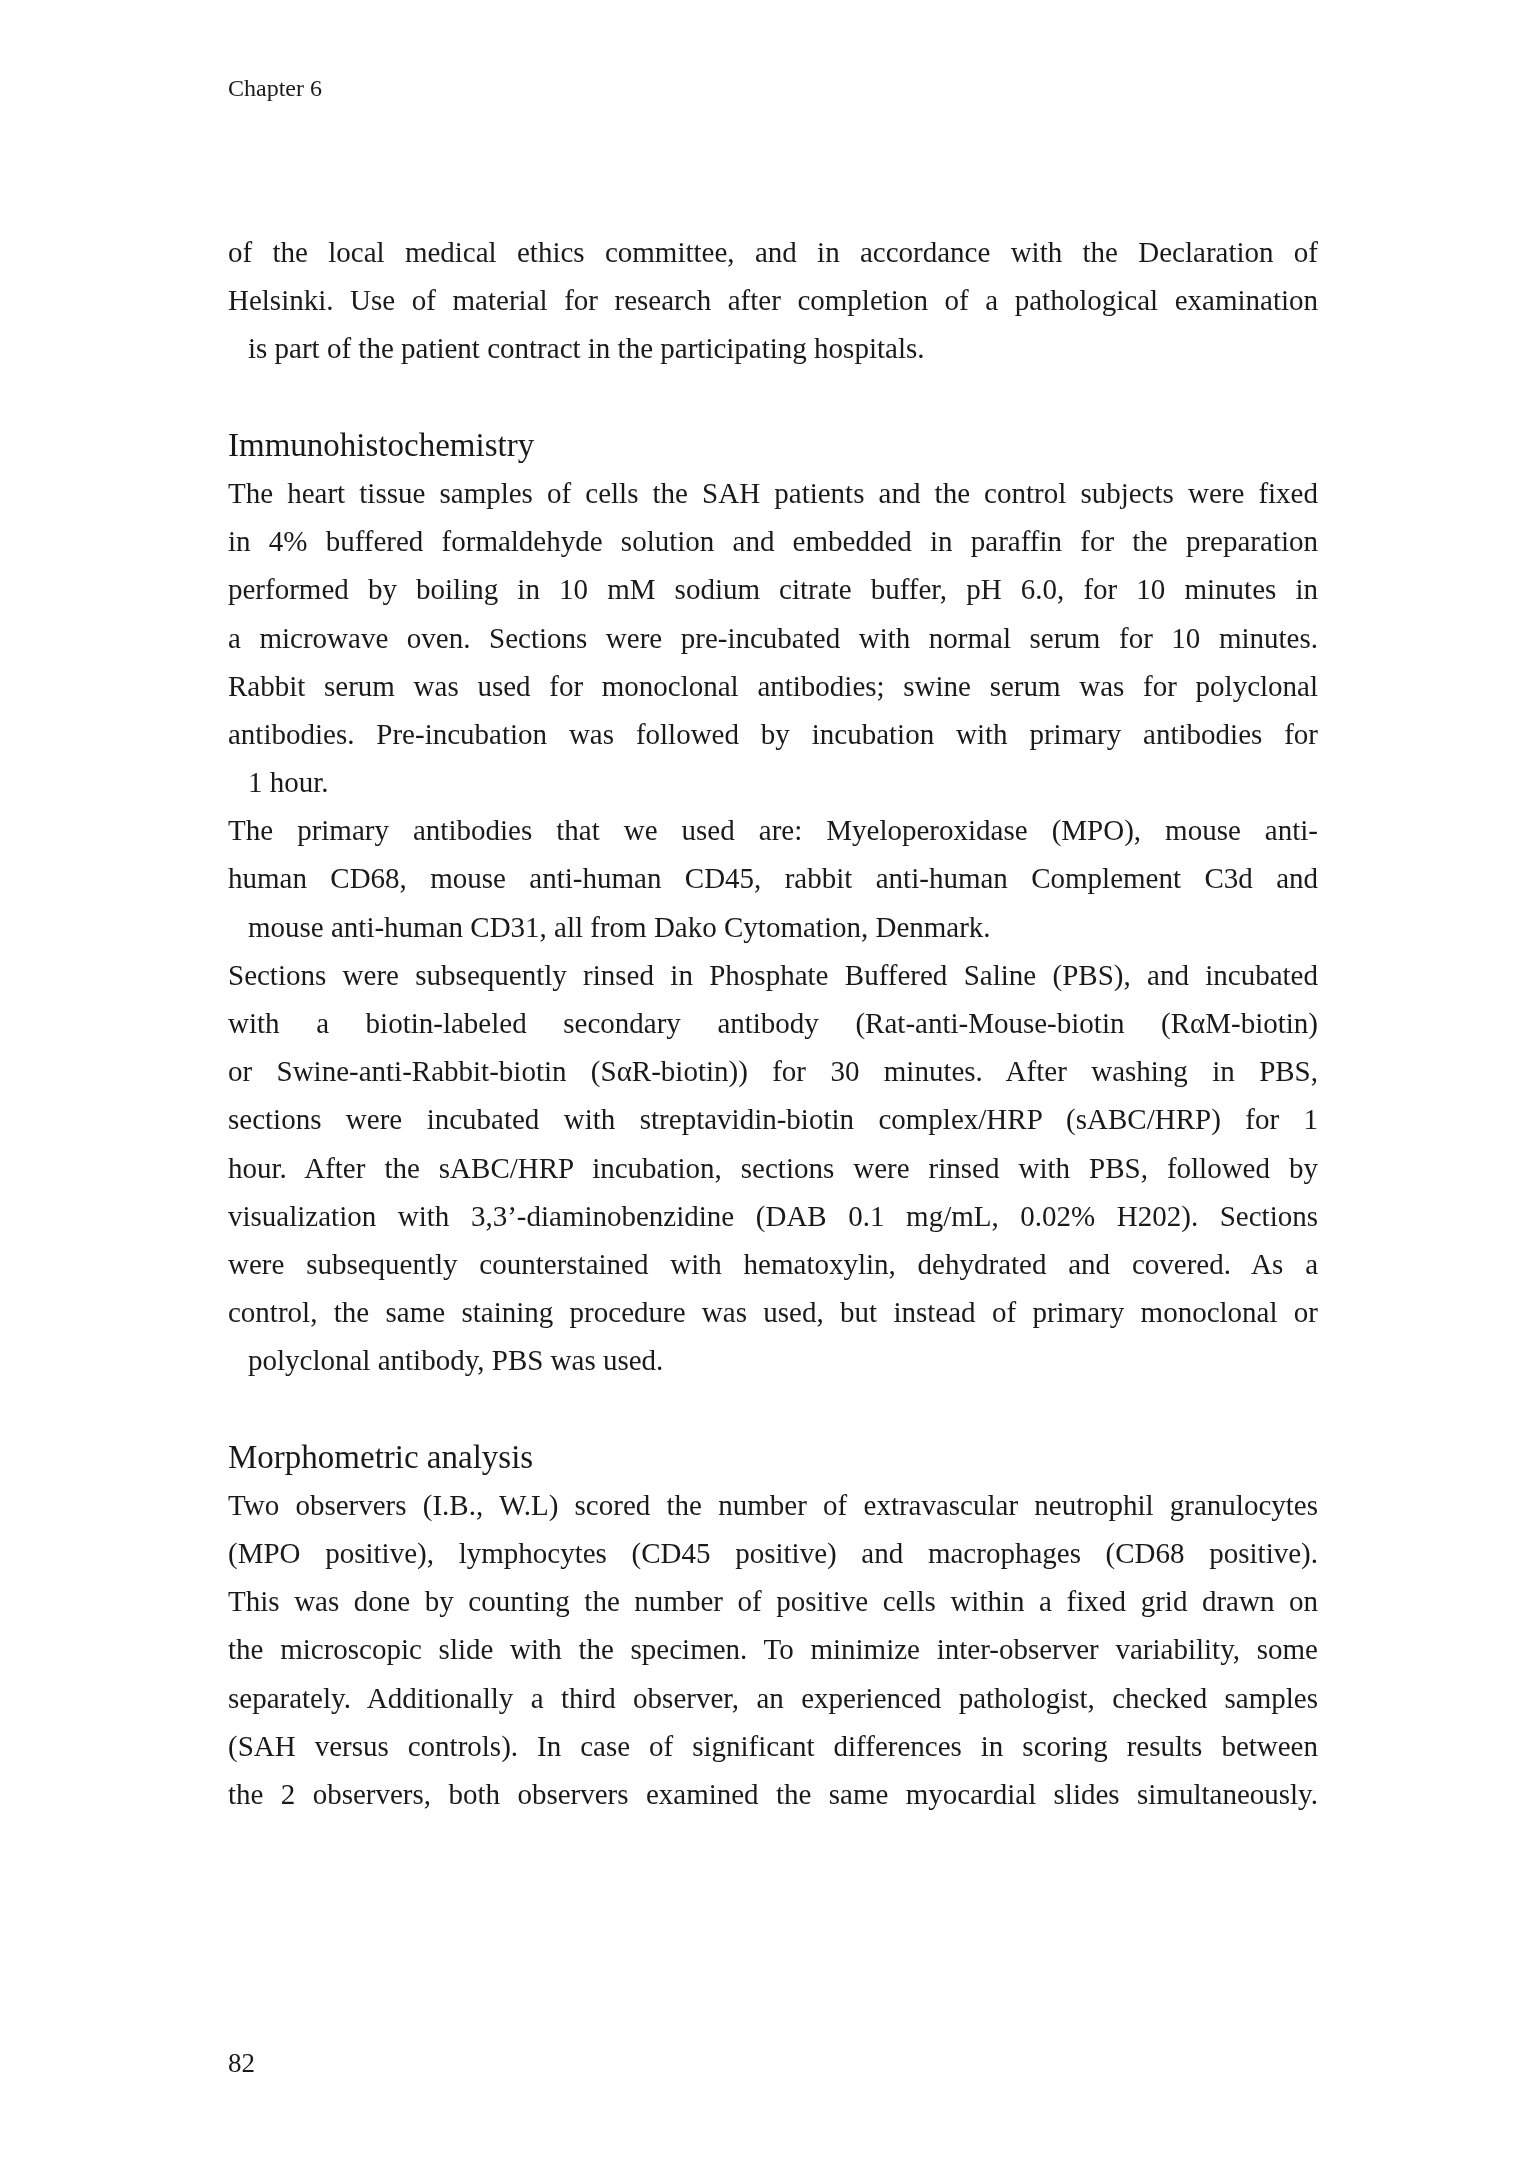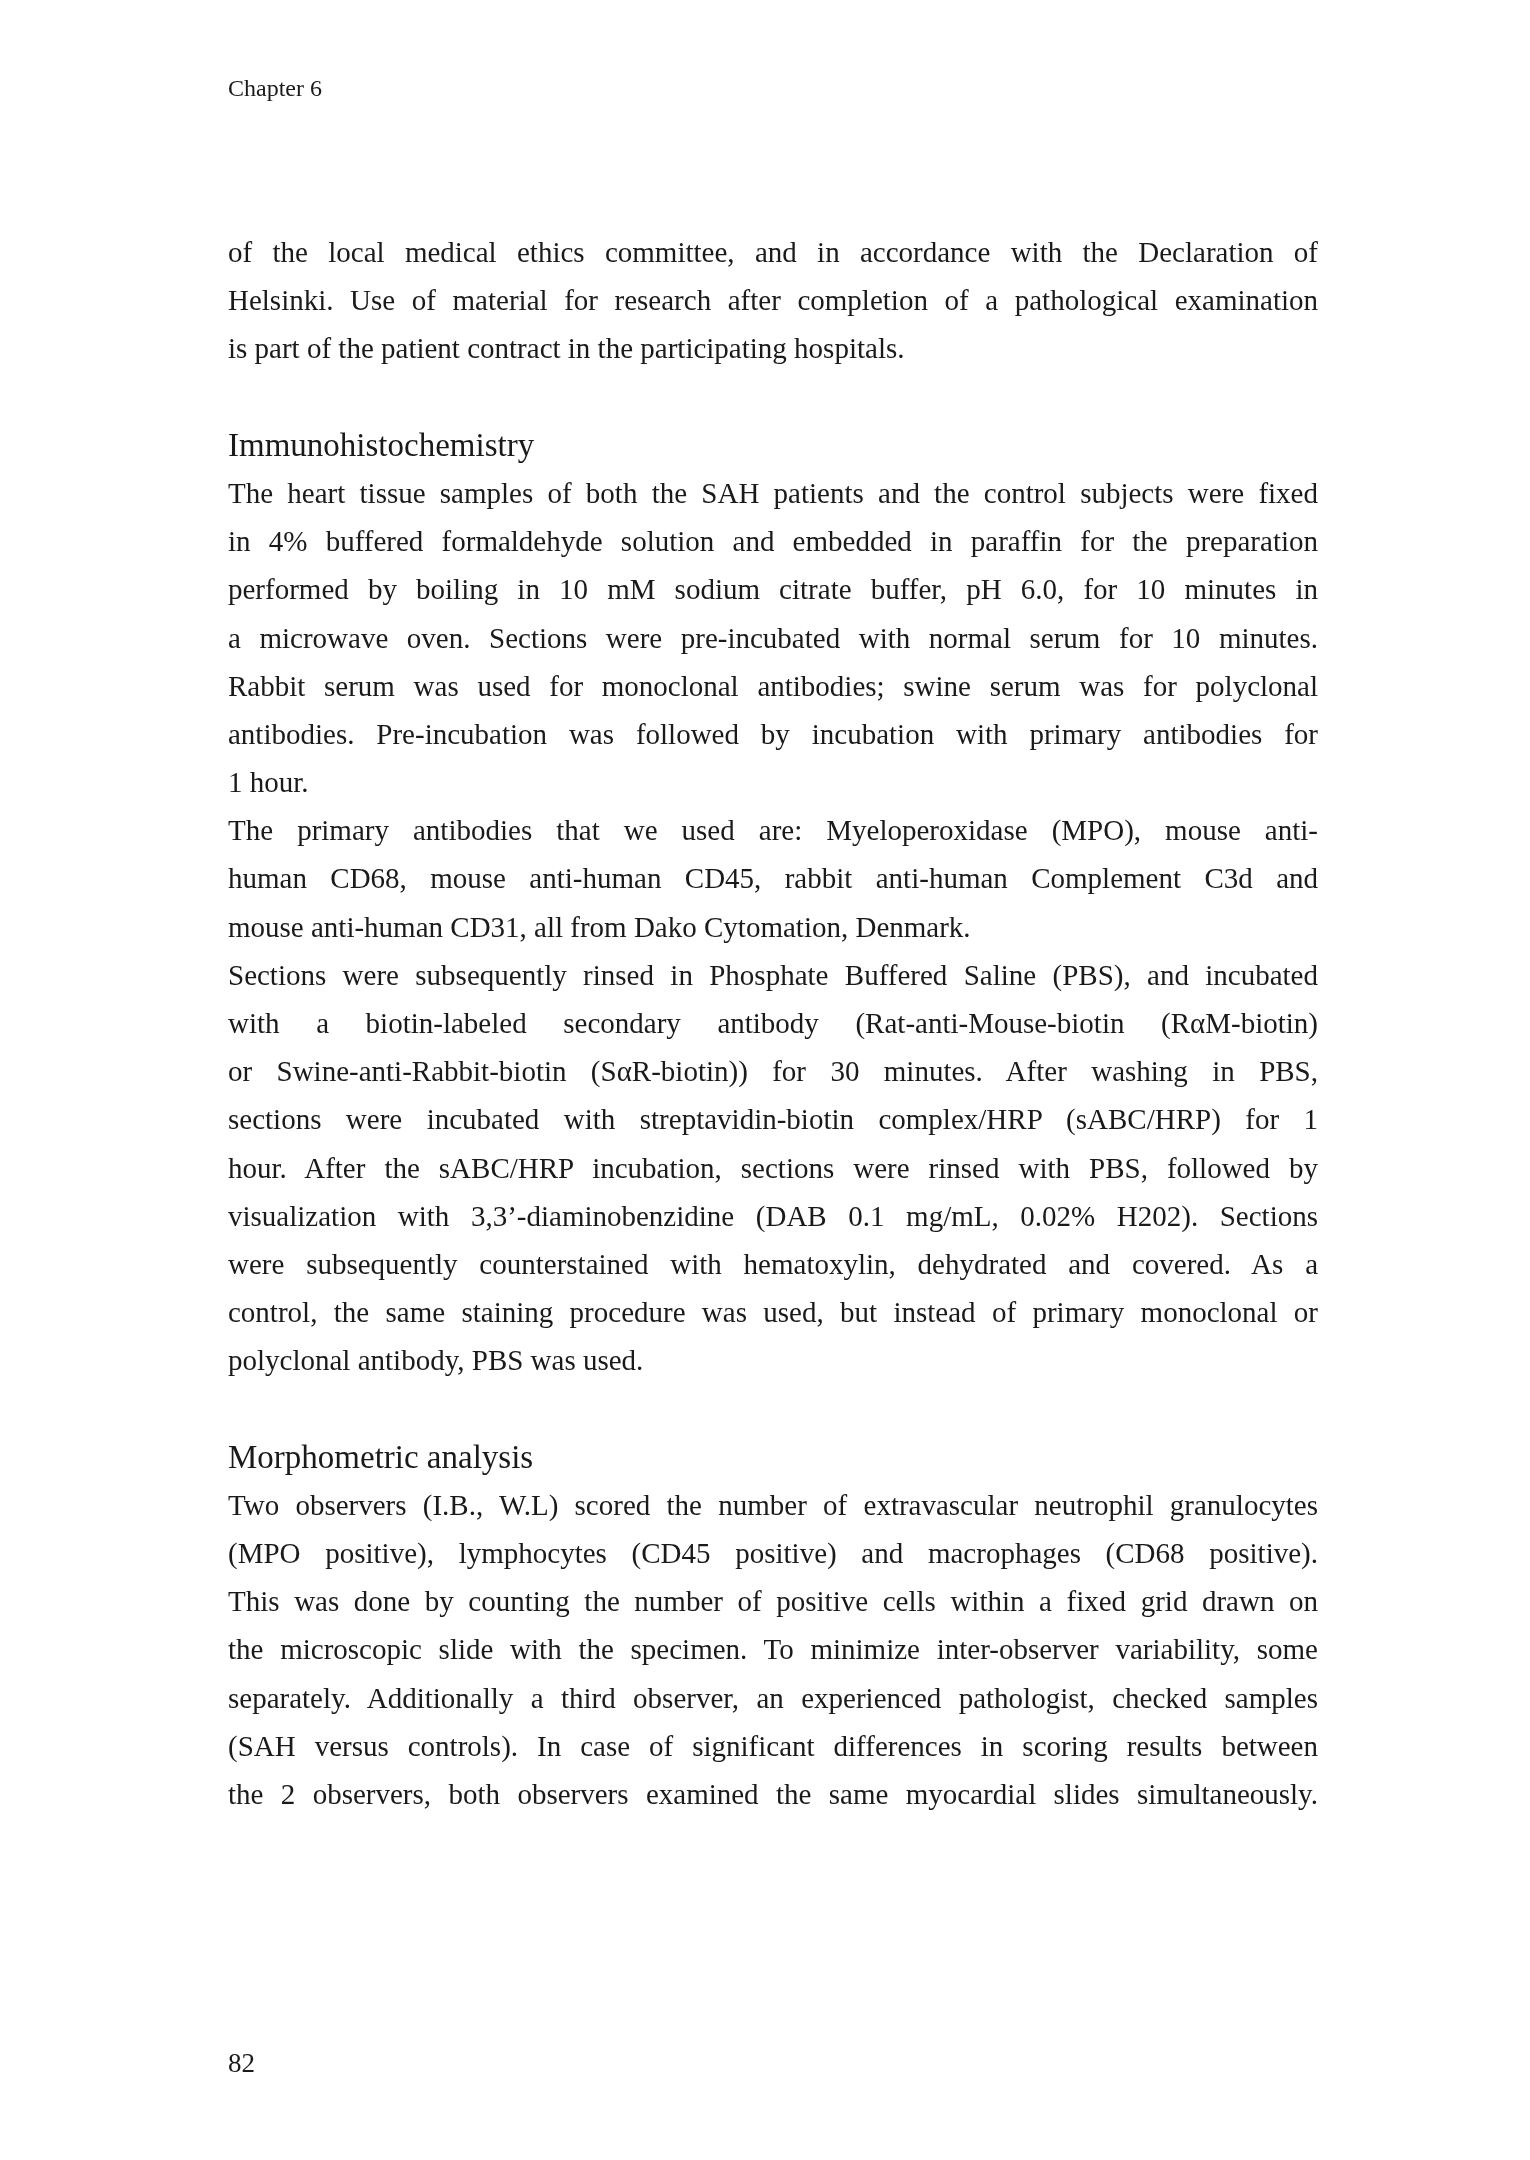--- a/index.html
+++ b/index.html
@@ -2,21 +2,21 @@
 <html><head>
 <meta charset="utf-8">
 <style>
   html, body { margin: 0; padding: 0; background: #ffffff; }
   body { width: 1530px; height: 2160px; position: relative; overflow: hidden;
          font-family: "Liberation Serif", "DejaVu Serif", serif; color: #1a1a1a; }
   .running-head { position: absolute; left: 228px; top: 75px; font-size: 24px; }
   .content { position: absolute; left: 228px; top: 228px; width: 1090px; }
   .line { display: block; font-size: 29px; line-height: 48.2px; height: 48.2px;
           text-align: justify; text-align-last: justify; white-space: nowrap; }
-  .line.last { text-align-last: left; }
+  .line.last { text-align-last: left; margin-left: 20px; }
   .line .fill { display: inline-block; width: 100%; text-align: justify; text-align-last: justify; white-space: normal; }
   .line.last .fill { text-align-last: left; }
   .heading { font-size: 33px; line-height: 48.2px; height: 48.2px; display: block; }
   .gap { height: 48.2px; }
   .page-number { position: absolute; left: 228px; top: 2048px; font-size: 27px; }
 </style>
 </head>
 <body>
 
 <div class="running-head">Chapter 6</div>
@@ -28,21 +28,21 @@
     <span class="line"><span class="fill">Helsinki. Use of material for research after completion of a pathological examination</span></span>
     <span class="line last"><span class="fill">is part of the patient contract in the participating hospitals.</span></span>
   </div>
 
   <div class="gap"></div>
 
   <div>
     <span class="heading">Immunohistochemistry</span>
 
     <div>
-      <span class="line"><span class="fill">The heart tissue samples of both the SAH patients and the control subjects were fixed</span></span>
+      <span class="line"><span class="fill">The heart tissue samples of cells the SAH patients and the control subjects were fixed</span></span>
       <span class="line"><span class="fill">in 4% buffered formaldehyde solution and embedded in paraffin for the preparation</span></span>
       <span class="line"><span class="fill">performed by boiling in 10 mM sodium citrate buffer, pH 6.0, for 10 minutes in</span></span>
       <span class="line"><span class="fill">a microwave oven. Sections were pre-incubated with normal serum for 10 minutes.</span></span>
       <span class="line"><span class="fill">Rabbit serum was used for monoclonal antibodies; swine serum was for polyclonal</span></span>
       <span class="line"><span class="fill">antibodies. Pre-incubation was followed by incubation with primary antibodies for</span></span>
       <span class="line last"><span class="fill">1 hour.</span></span>
     </div>
 
     <div>
       <span class="line"><span class="fill">The primary antibodies that we used are: Myeloperoxidase (MPO), mouse anti-</span></span>

